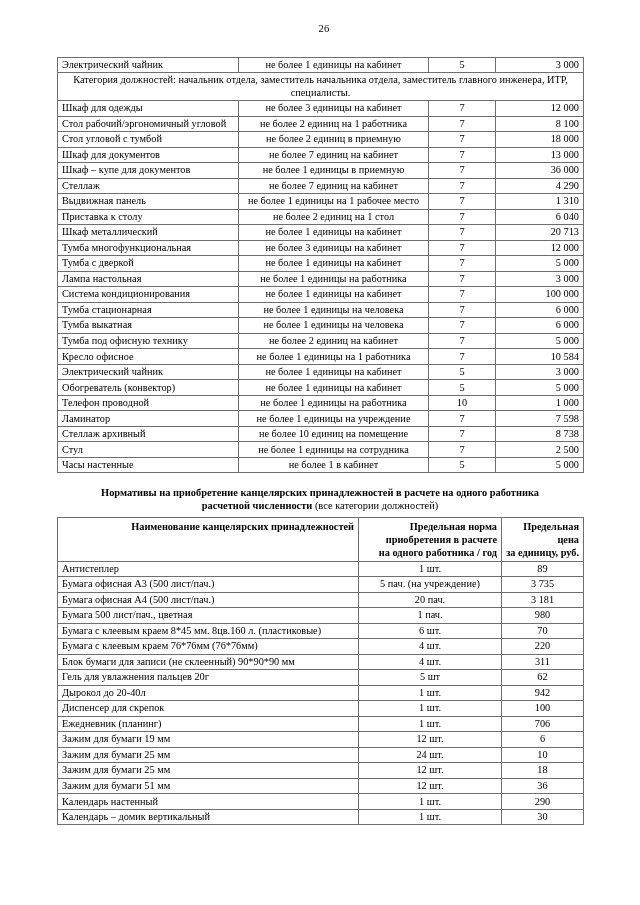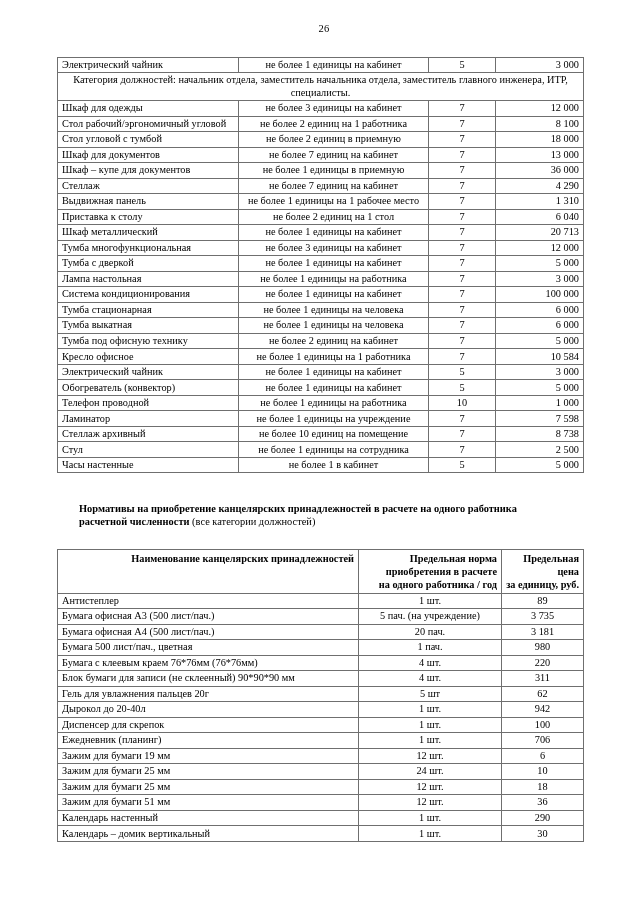--- a/index.html
+++ b/index.html
@@ -70,25 +70,25 @@
   .row-tall td { padding-top: 7px; padding-bottom: 7px; }
 
   .category-row td {
     text-align: center;
     padding-top: 2px;
     padding-bottom: 2px;
     line-height: 1.2;
   }
 
   .section-heading {
-    text-align: left;
+    text-align: center;
     font-size: 10.4px;
     line-height: 1.22;
     font-weight: bold;
-    margin: 16px;
+    margin: 0;
     padding: 14px 6px 4px 6px;
   }
   .section-heading .normal { font-weight: normal; font-family: Liberation Serif, serif; }
 
   .t2 thead th {
     text-align: right;
     vertical-align: top;
     padding-top: 3px;
     line-height: 1.25;
     font-weight: bold;
@@ -313,20 +313,25 @@
             <td class="cell-name">Бумага офисная А4 (500 лист/пач.)</td>
             <td class="cell-norm">20 пач.</td>
             <td class="cell-price-c">3 181</td>
           </tr>
           <tr>
             <td class="cell-name">Бумага 500 лист/пач., цветная</td>
             <td class="cell-norm">1 пач.</td>
             <td class="cell-price-c">980</td>
           </tr>
           <tr>
+            <td class="cell-name">Бумага с клеевым краем 8*45 мм. 8цв.160 л. (пластиковые)</td>
+            <td class="cell-norm" style="vertical-align: top;">6 шт.</td>
+            <td class="cell-price-c vmid">70</td>
+          </tr>
+          <tr>
             <td class="cell-name">Бумага с клеевым краем  76*76мм (76*76мм)</td>
             <td class="cell-norm">4 шт.</td>
             <td class="cell-price-c">220</td>
           </tr>
           <tr>
             <td class="cell-name">Блок бумаги для записи (не склеенный) 90*90*90 мм</td>
             <td class="cell-norm">4 шт.</td>
             <td class="cell-price-c">311</td>
           </tr>
           <tr>

